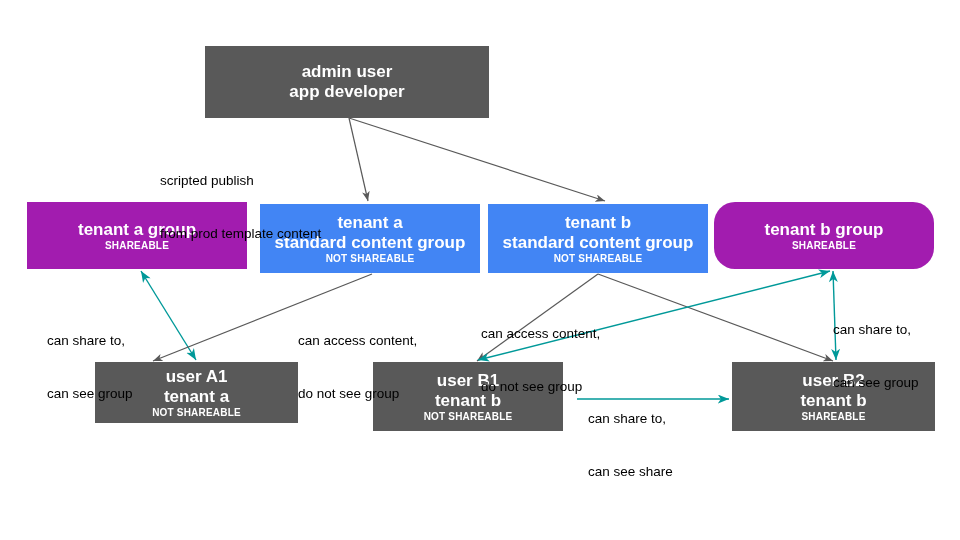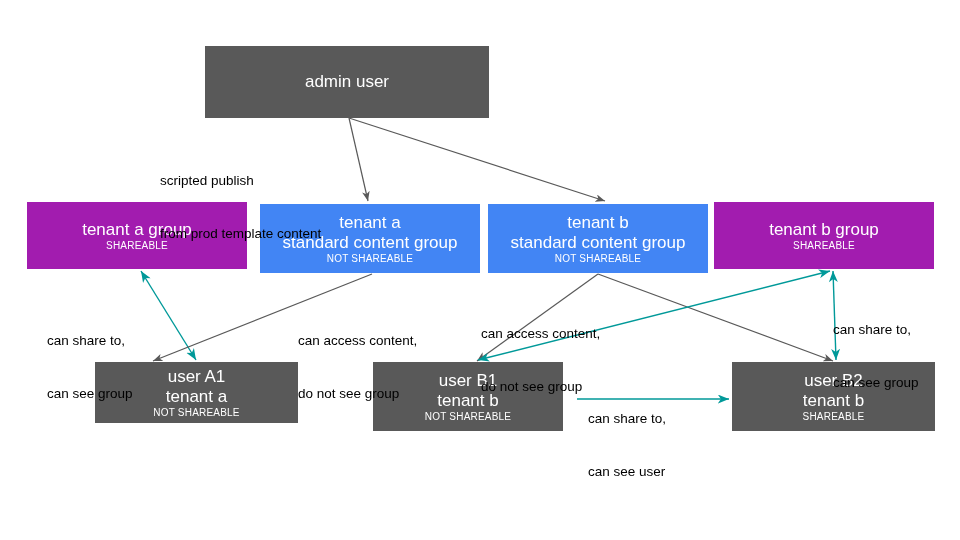--- a/index.html
+++ b/index.html
@@ -32,20 +32,21 @@
     position: absolute;
     box-sizing: border-box;
     display: flex;
     flex-direction: column;
     align-items: center;
     justify-content: center;
     text-align: center;
     color: #ffffff;
     line-height: 1.18;
     z-index: 2;
+    font-weight: bold;
   }
   .node .l1 { font-size: 17px; }
   .node .l2 { font-size: 17px; }
   .node .l3 { font-size: 10px; letter-spacing: 0.2px; }
   .node.gray  { background: #595959; }
   .node.teal  { background: #a21caf; }
   .node.blue  { background: #4285f4; }
 
   .edge-label {
     position: absolute;
@@ -91,40 +92,41 @@
 
     <line x1="830" y1="271" x2="478" y2="360" stroke="#009999" stroke-width="1.4" marker-end="url(#arrow-teal)" marker-start="url(#arrow-teal-start)"></line>
 
     <line x1="833" y1="271" x2="836" y2="360" stroke="#009999" stroke-width="1.4" marker-end="url(#arrow-teal)" marker-start="url(#arrow-teal-start)"></line>
 
     <line x1="577" y1="399" x2="729" y2="399" stroke="#009999" stroke-width="1.4" marker-end="url(#arrow-teal)"></line>
   </svg>
 
   <div class="node gray" style="left:205px; top:46px; width:284px; height:72px;">
     <span class="l1">admin user</span>
+    <span class="l2">app developer</span>
   </div>
 
   <div class="node teal" style="left:27px; top:202px; width:220px; height:67px;">
     <span class="l1">tenant a group</span>
     <span class="l3">SHAREABLE</span>
   </div>
 
   <div class="node blue" style="left:260px; top:204px; width:220px; height:69px;">
     <span class="l1">tenant a</span>
     <span class="l2">standard content group</span>
     <span class="l3">NOT SHAREABLE</span>
   </div>
 
   <div class="node blue" style="left:488px; top:204px; width:220px; height:69px;">
     <span class="l1">tenant b</span>
     <span class="l2">standard content group</span>
     <span class="l3">NOT SHAREABLE</span>
   </div>
 
-  <div class="node teal" style="left:714px; top:202px; width:220px; height:67px;">
+  <div class="node teal" style="left:714px; top:202px; width:220px; height:67px;border-radius:21px;">
     <span class="l1">tenant b group</span>
     <span class="l3">SHAREABLE</span>
   </div>
 
   <div class="node gray" style="left:95px; top:362px; width:203px; height:61px;">
     <span class="l1">user A1</span>
     <span class="l2">tenant a</span>
     <span class="l3">NOT SHAREABLE</span>
   </div>
 
@@ -160,16 +162,16 @@
     <div>do not see group</div>
   </div>
 
   <div class="edge-label" style="left:833px; top:285px;">
     <div>can share to,</div>
     <div>can see group</div>
   </div>
 
   <div class="edge-label" style="left:588px; top:374px;">
     <div>can share to,</div>
-    <div>can see user</div>
+    <div>can see share</div>
   </div>
 
 </div>
 
 </body></html>

